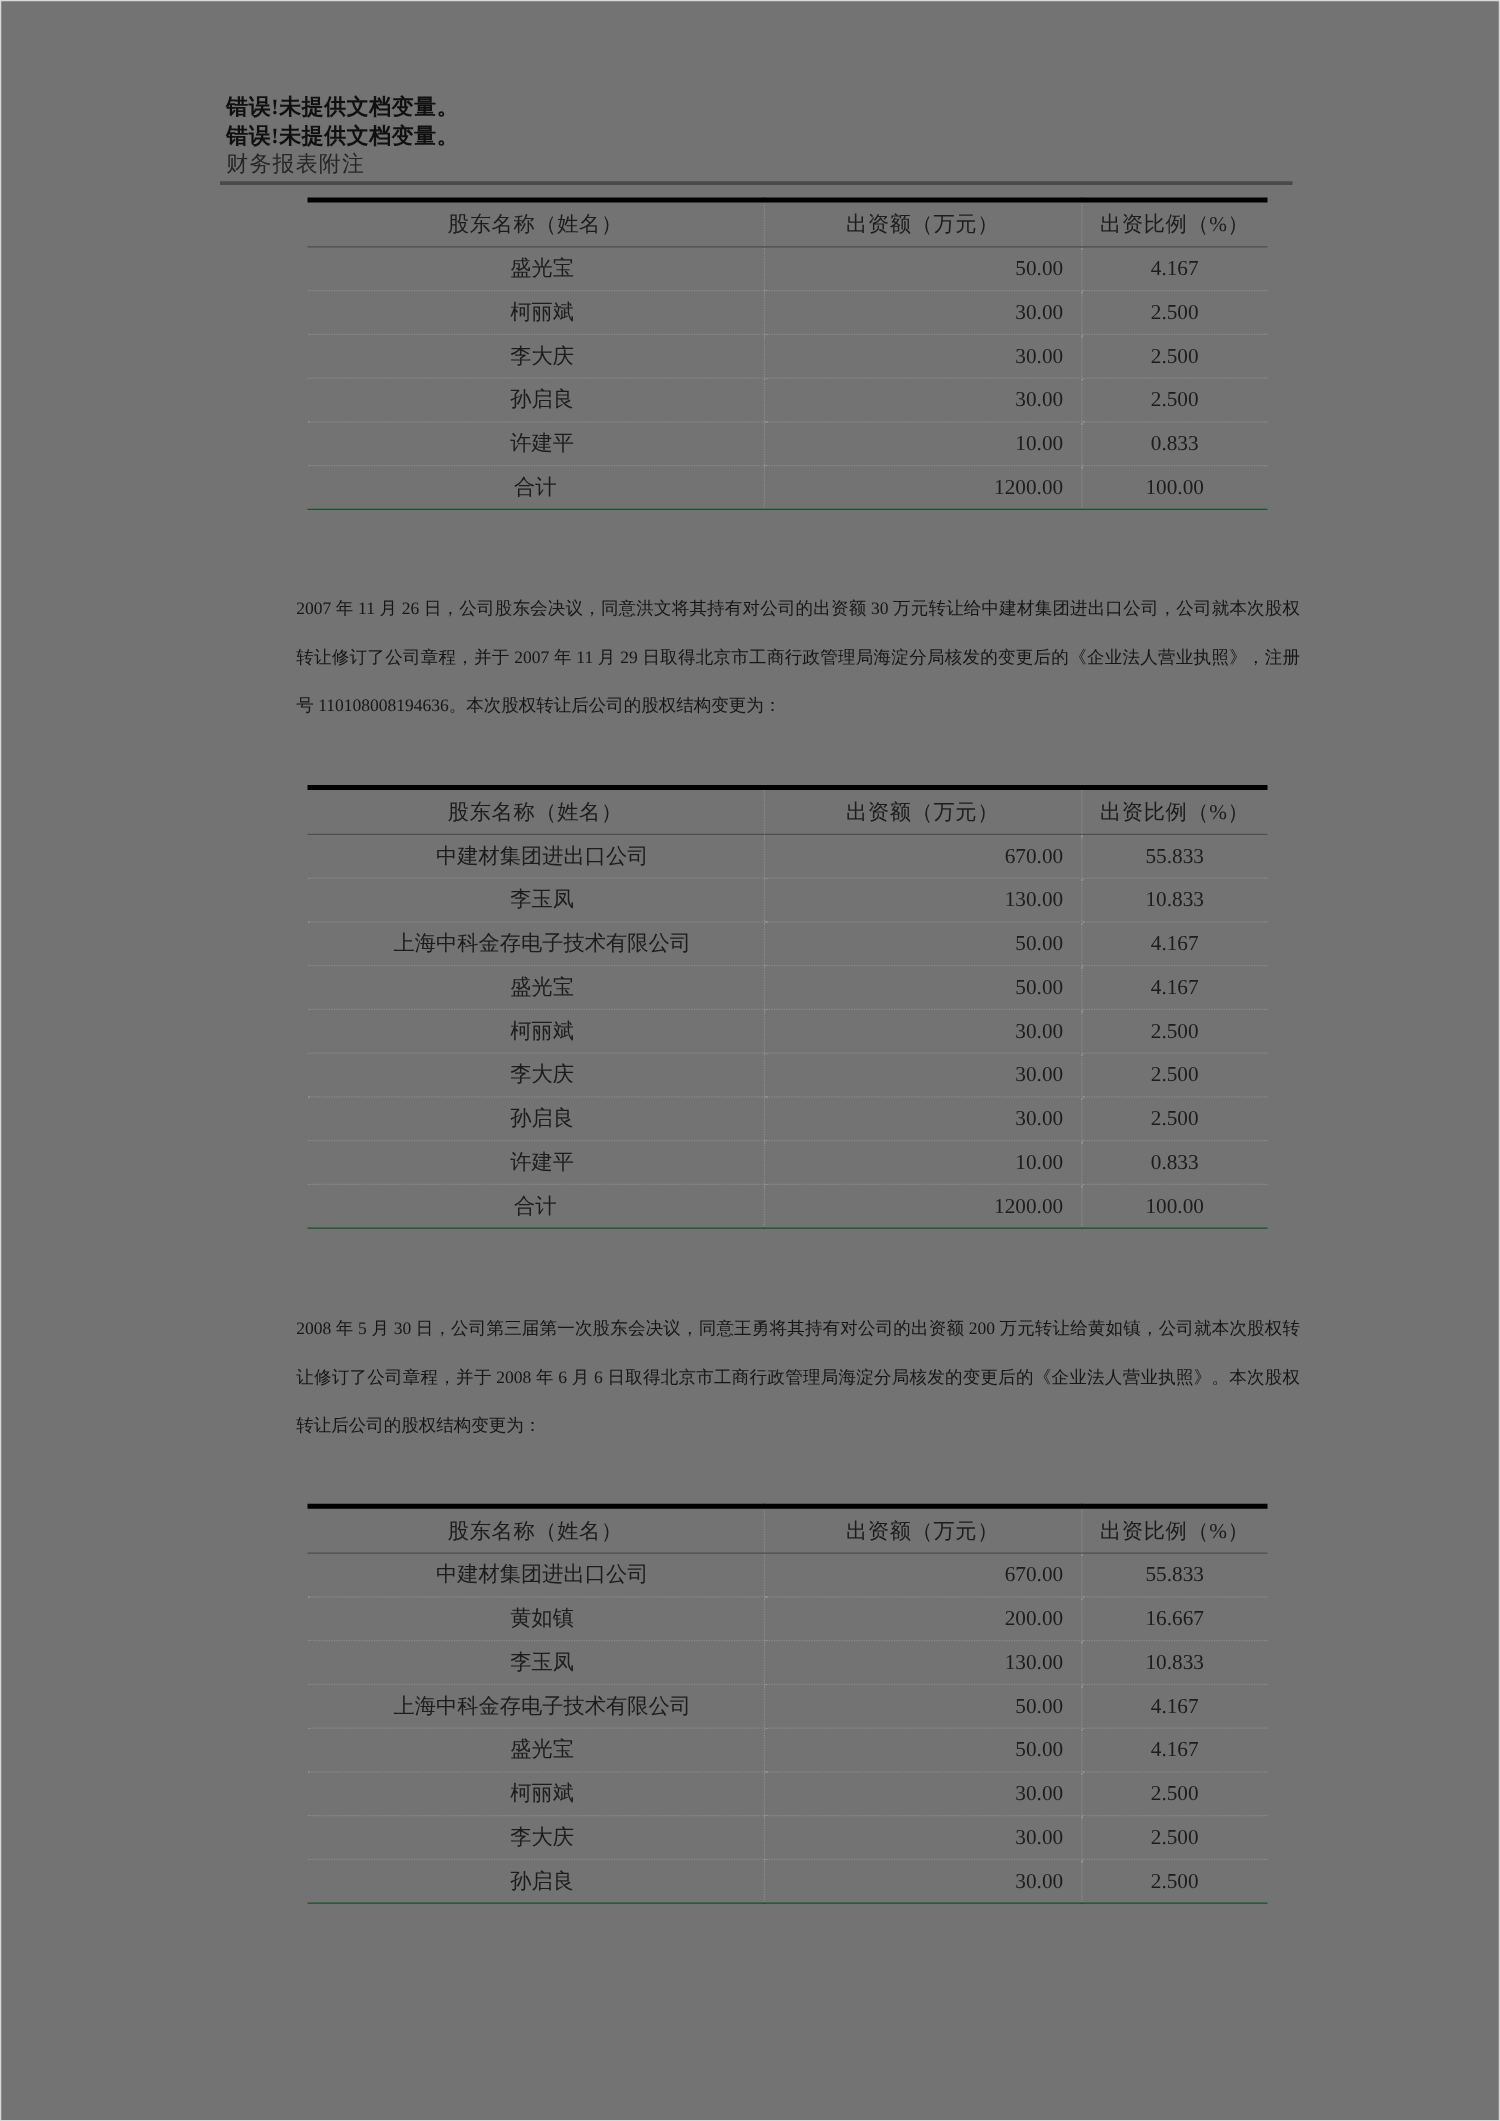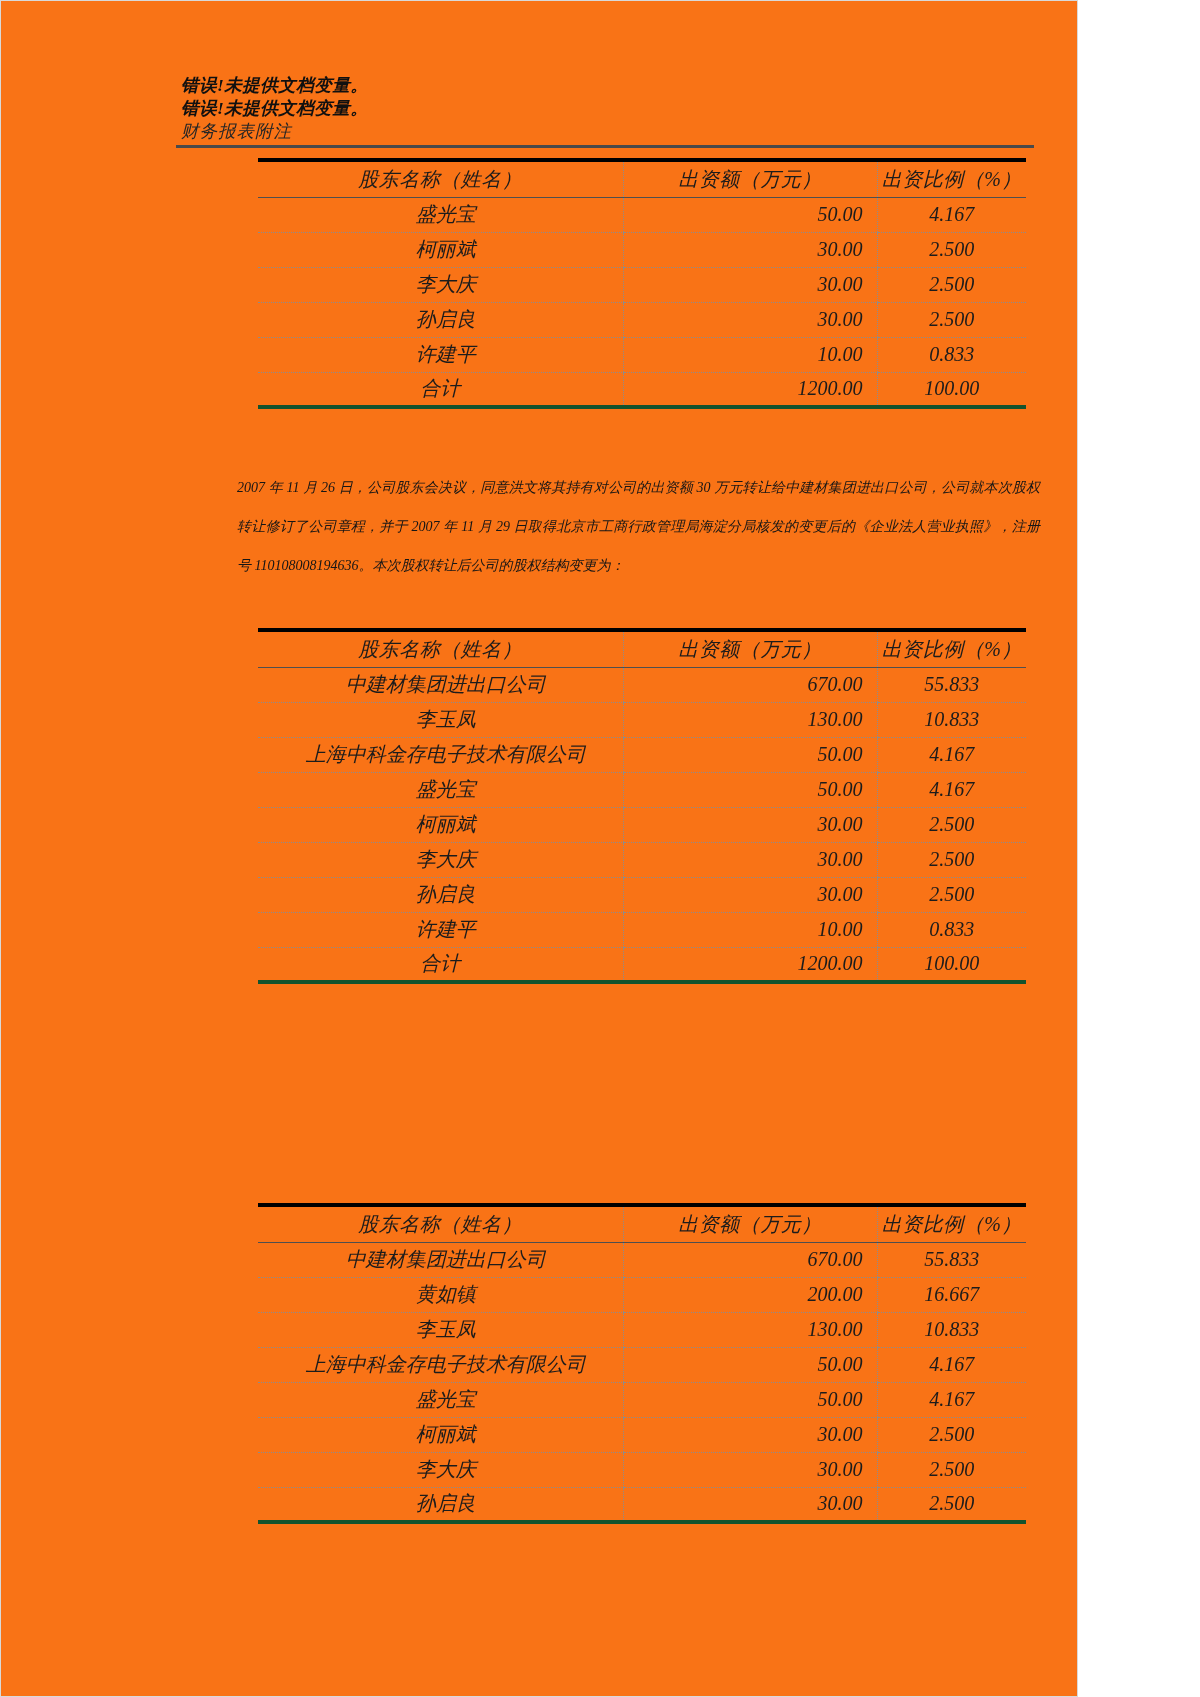--- a/index.html
+++ b/index.html
@@ -1,27 +1,26 @@
 <!DOCTYPE html>
 <html lang="zh"><head>
 <meta charset="utf-8">
 <style>
   * { box-sizing: border-box; }
   html, body { margin: 0; padding: 0; background: #ffffff; }
 
   .page {
     position: relative;
-    width: 1078px;
+    width: 1200px;
     height: 1697px;
-    background: #f97316;
+    background: #737373;
     font-family: "Liberation Serif", "DejaVu Serif", serif;
     color: #1f1f1f;
     overflow: hidden;
     box-shadow: inset 0 0 0 1px #d9d9d9;
-    font-style: italic;
   }
 
   .hdr-line {
     position: absolute;
     left: 181px;
     font-weight: bold;
     font-size: 17.5px;
     line-height: 22px;
     color: #101010;
     letter-spacing: 0.5px;
@@ -55,27 +54,27 @@
     font-size: 14px;
     line-height: 39px;
     text-align: justify;
     color: #161616;
   }
   #para1 { top: 468px; }
   #para2 { top: 1044px; }
 
   table.doc-table {
     position: absolute;
-    left: 258px;
+    left: 246px;
     width: 768px;
     border-collapse: collapse;
     table-layout: fixed;
     border-top: 4px solid #000000;
-    border-bottom: 4px solid #14532d;
-    font-size: 20px;
+    border-bottom: 1px solid #14532d;
+    font-size: 17px;
     color: #1c1c1c;
   }
   #table1 { top: 158px; }
   #table2 { top: 628px; }
   #table3 { top: 1203px; }
 
   .doc-table col.c1 { width: 365px; }
   .doc-table col.c2 { width: 254px; }
   .doc-table col.c3 { width: 149px; }
 
@@ -215,20 +214,21 @@
         <td class="ratio">0.833</td>
       </tr>
       <tr class="total">
         <td class="name">合计</td>
         <td class="amount">1200.00</td>
         <td class="ratio">100.00</td>
       </tr>
     </tbody>
   </table>
 
+  <div id="para2" class="para">2008 年 5 月 30 日，公司第三届第一次股东会决议，同意王勇将其持有对公司的出资额 200 万元转让给黄如镇，公司就本次股权转让修订了公司章程，并于 2008 年 6 月 6 日取得北京市工商行政管理局海淀分局核发的变更后的《企业法人营业执照》。本次股权转让后公司的股权结构变更为：</div>
 
   <table id="table3" class="doc-table">
     <colgroup>
         <col class="c1">
         <col class="c2">
         <col class="c3">
       </colgroup>
     <thead>
       <tr>
         <th>股东名称（姓名）</th>

